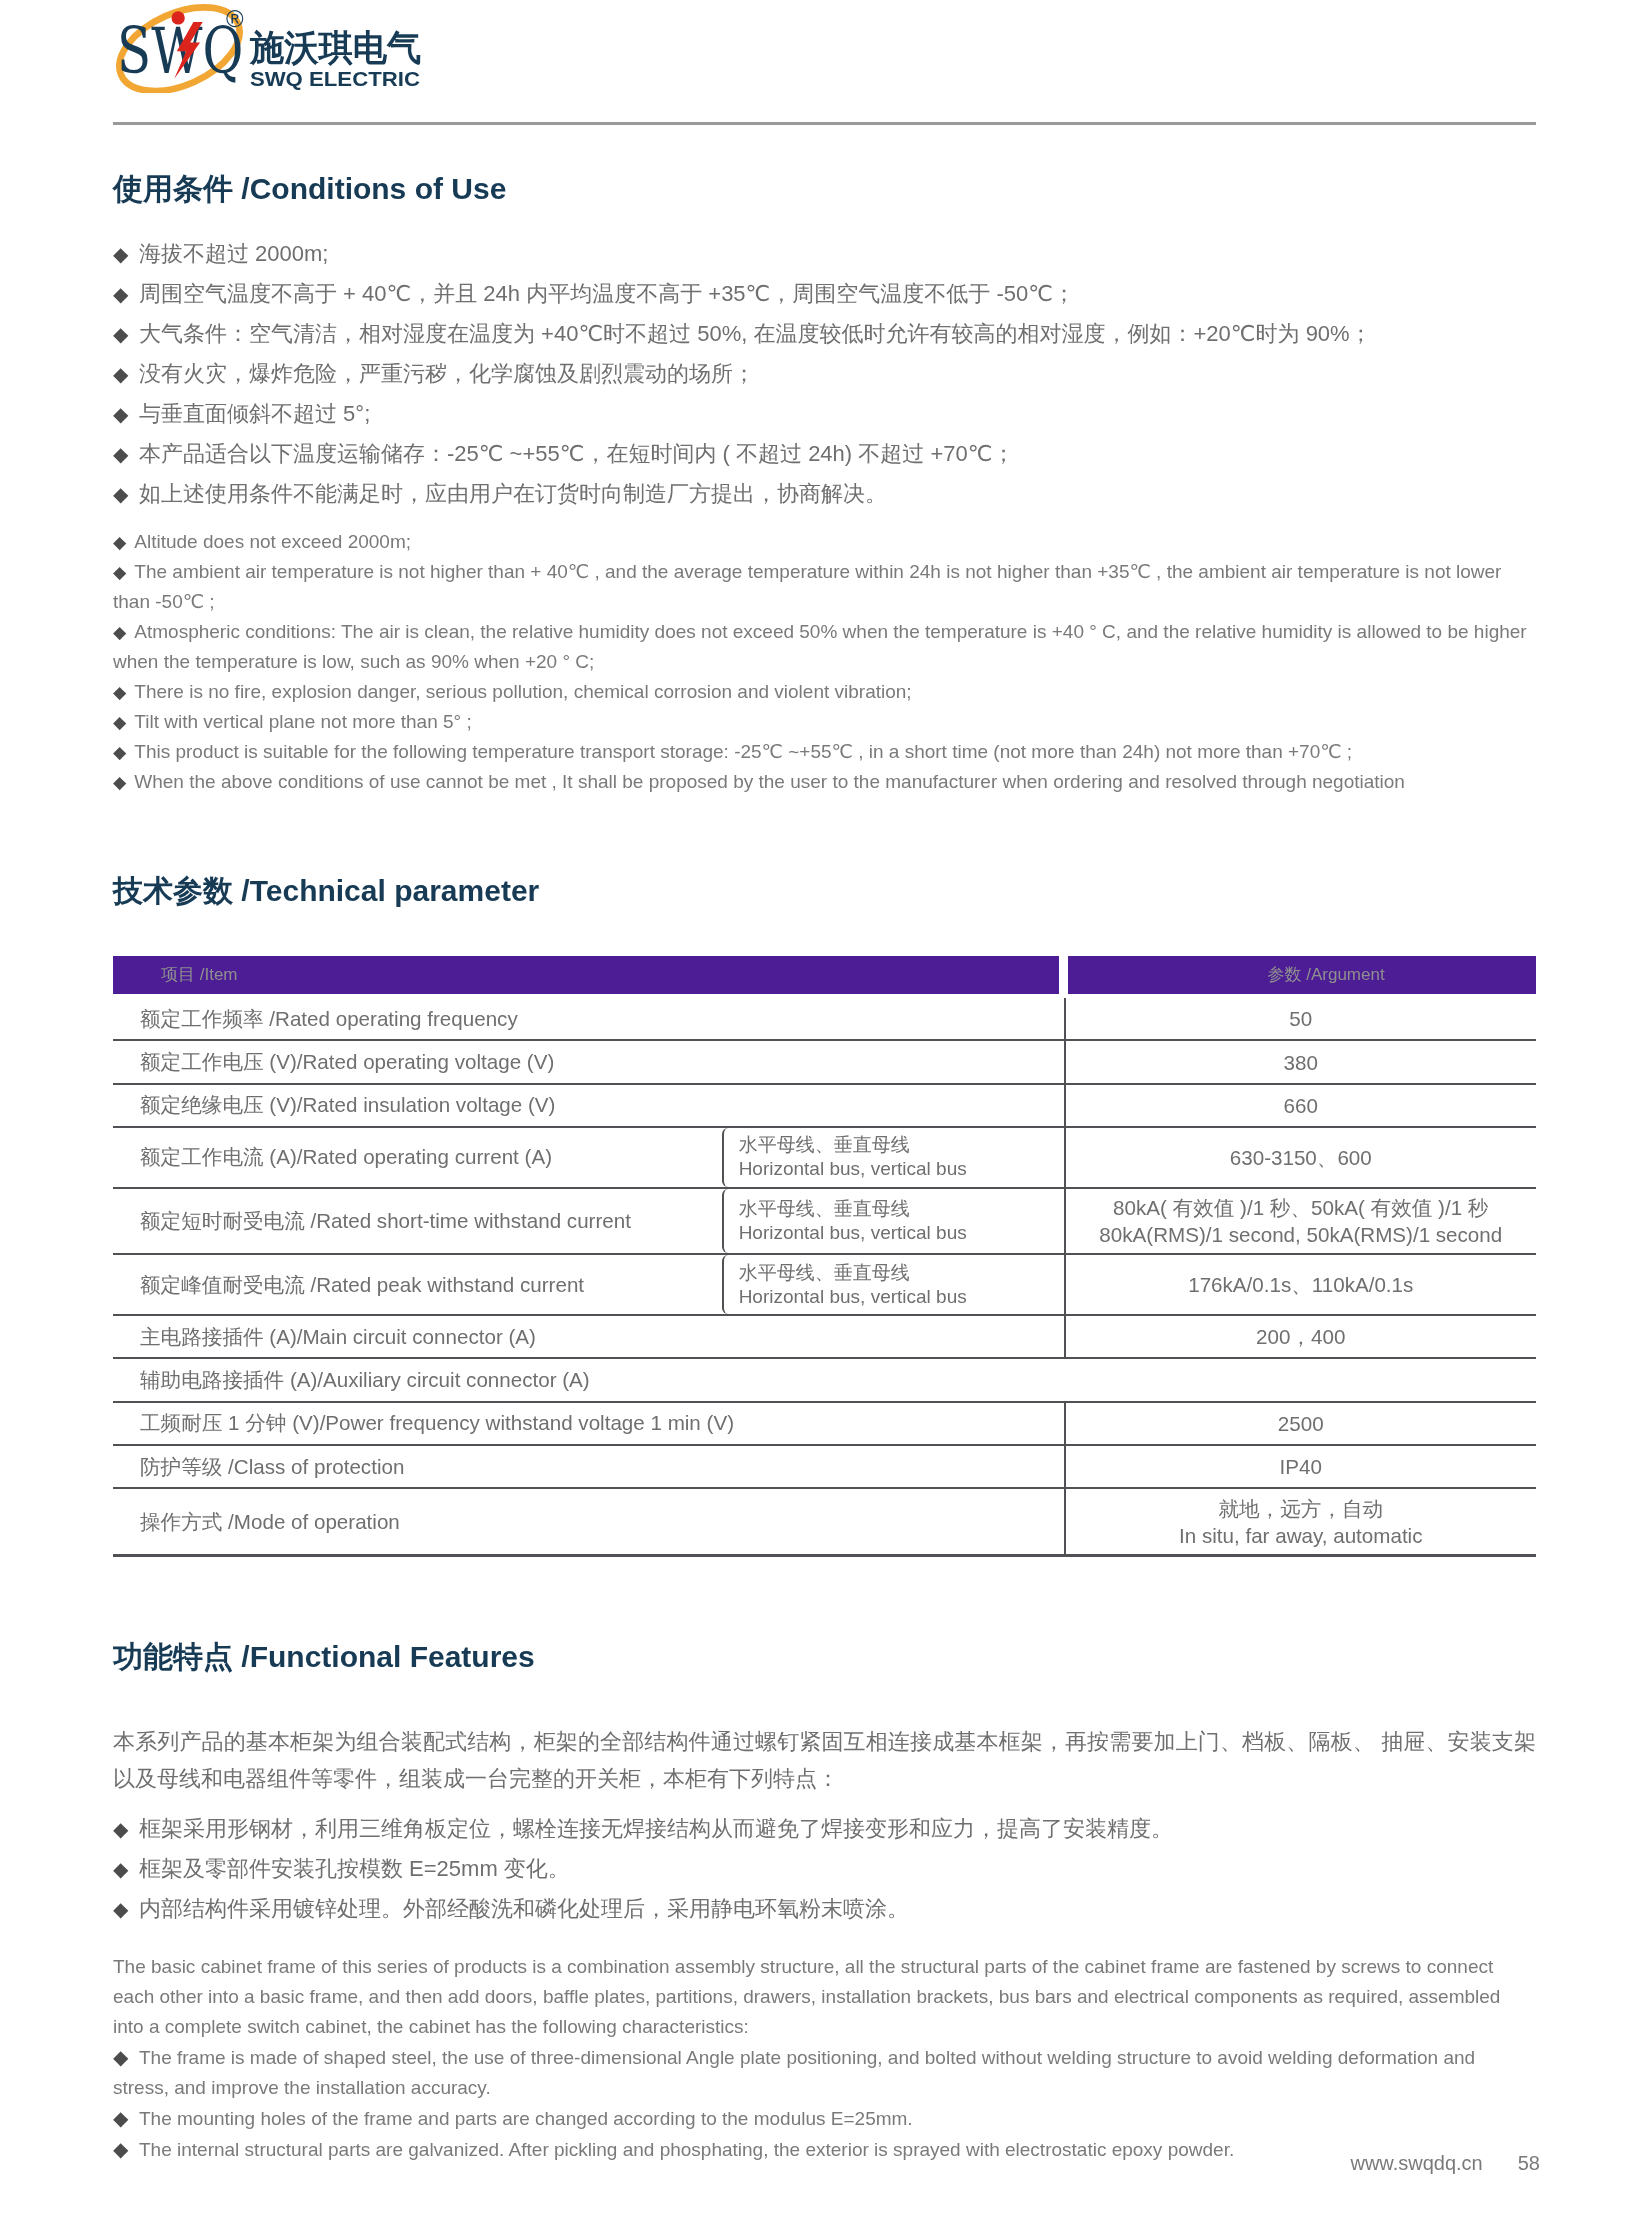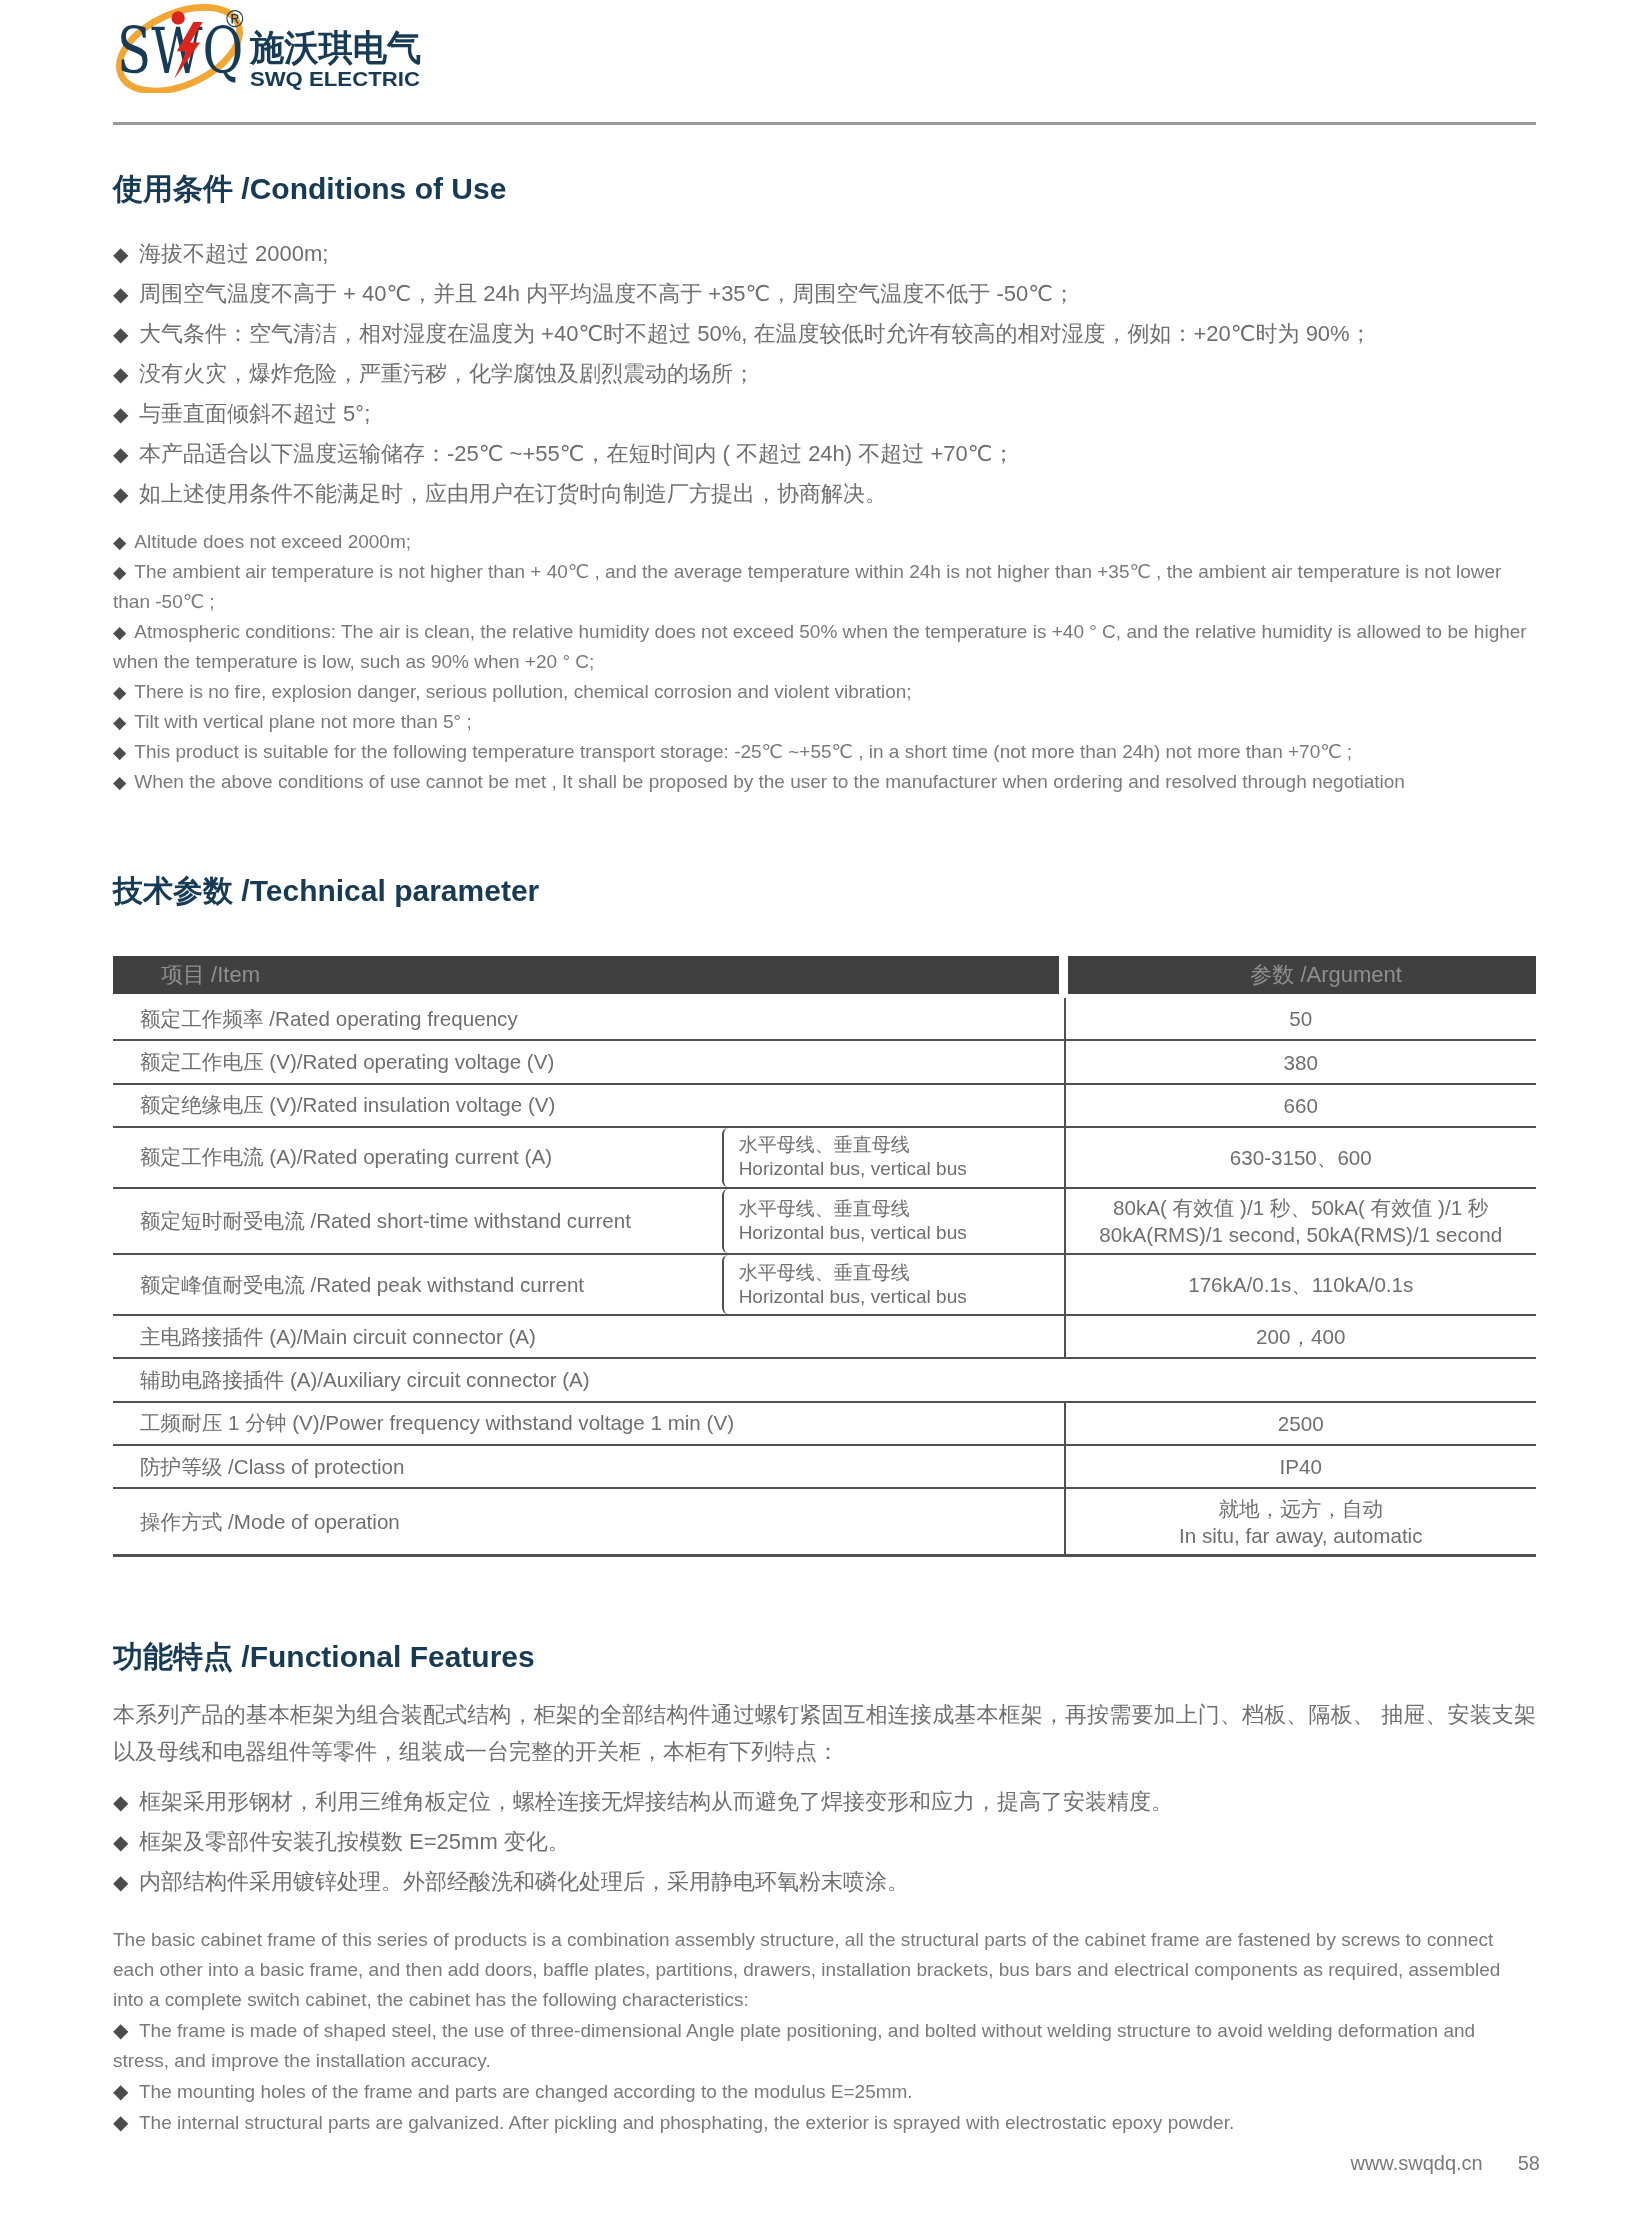--- a/index.html
+++ b/index.html
@@ -23,21 +23,21 @@
   
   .cn-bullets { margin-top:24px; }
   .cn-bullets .b { font-size:22px; line-height:39px; color:#6f6f6f; white-space:nowrap; }
   .en-bullets { margin-top:13.3px; }
   .en-bullets .b { font-size:19px; line-height:30px; color:#7a7a7a; }
   .diamond { color:#4c4c4c; font-size:20px; margin-right:10.6px; }
   .en-bullets .diamond { font-size:17.3px; margin-right:8px; }
   
   .t-table { margin-top:44px; border-bottom:3.3px solid #515155; }
   .t-head { display:flex; height:38px; margin-bottom:4px; }
-  .t-head .th { background:#404040; color:#8f8f8f; font-size:22px; display:flex; align-items:center;padding-left:48px; }
+  .t-head .th { background:#4c1d95; color:#8f8f8f; font-size:17px; display:flex; align-items:center;padding-left:48px; }
   .th-item { width:calc(66.8% - 4.7px); padding-left:27px; }
   .th-gap  { width:9.3px; background:#ffffff; }
   .th-arg  { flex:1; justify-content:center; }
   .t-row { display:flex; align-items:stretch; border-bottom:2px solid #515155; }
   .t-row:last-child { border-bottom:none; }
   .t-row.simple { min-height:39px; }
   .t-row.triple { min-height:56px; }
   .t-row.last   { min-height:55px; }
   .c-item { color:#6f6f6f; font-size:20.6px; display:flex; align-items:center; padding:6.7px 6.7px 6.7px 27px; }
   .c-item.long  { width:66.8%; }
@@ -46,21 +46,21 @@
     width:24%; border-left:2px solid #515155; padding:5.3px 5.3px 5.3px 14.6px;
     color:#6f6f6f; font-size:19px; line-height:24px;
     display:flex; flex-direction:column; justify-content:center;border-radius:6px;
   }
   .c-val {
     flex:1; border-left:2px solid #515155; text-align:center;
     color:#6f6f6f; font-size:20.6px; line-height:27px;
     display:flex; flex-direction:column; justify-content:center; padding:5.3px 4px;
   }
   
-  .para-cn { margin-top:18px; font-size:22px; line-height:37px; color:#6f6f6f; text-align:justify; }
+  .para-cn { margin-top:45px; font-size:22px; line-height:37px; color:#6f6f6f; text-align:justify; }
   .feat-cn-bullets { margin-top:12px; }
   .feat-cn-bullets .b { font-size:22px; line-height:40px; color:#6f6f6f; }
   .para-en { margin-top:22.6px; font-size:19px; line-height:30px; color:#7a7a7a; }
   .feat-en-bullets .b { font-size:19px; line-height:30px; color:#7a7a7a; }
   
   .footer { position:absolute; top:2152px; right:109px; font-size:20px; color:#7a7a7a; }
   .footer .pagenum { margin-left:35px; }
   [data-bind]:empty { display:none; }
   .c-val [data-bind]:empty, .c-sub [data-bind]:empty { display:none; }
 </style>

